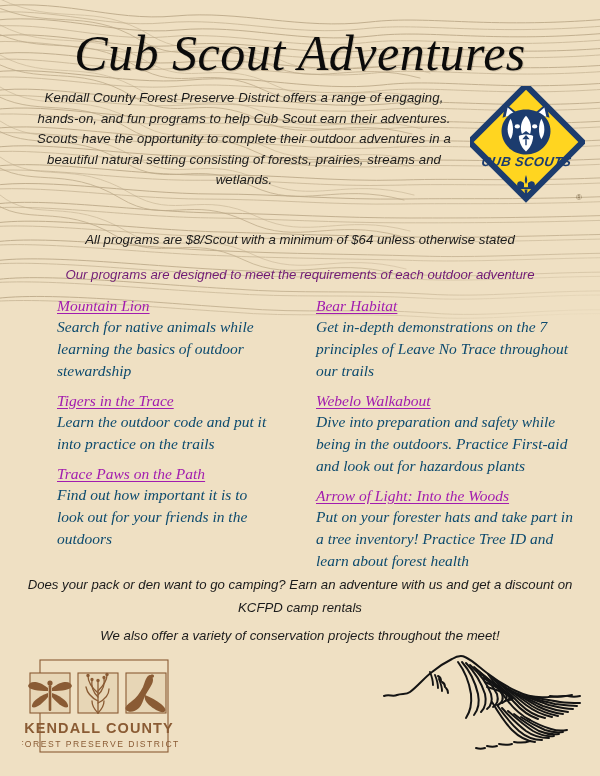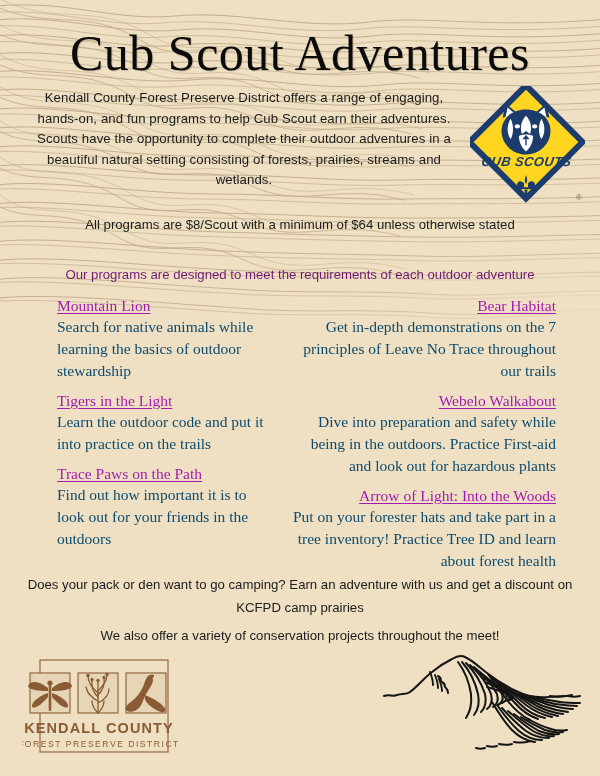--- a/index.html
+++ b/index.html
@@ -29,20 +29,21 @@
     height: 320px;
     pointer-events: none;
     z-index: 0;
   }
   
   #content {
     position: relative;
     z-index: 2;
     width: 600px;
     height: 544px;
+    font-style: italic;
   }
   .title {
     position: absolute;
     left: 0; top: 24px;
     width: 600px;
     text-align: center;
     font-family: "Liberation Serif", "DejaVu Serif", serif;
     font-size: 50px;
     line-height: 58px;
     letter-spacing: 0.5px;
@@ -57,21 +58,21 @@
     width: 440px;
     text-align: center;
     font-size: 13.2px;
     line-height: 20.5px;
     color: #1b1b1b;
     letter-spacing: 0.1px;
   }
   .pricing {
     position: absolute;
     left: 10px;
-    top: 213px;
+    top: 228px;
     width: 580px;
     text-align: center;
     font-size: 13.2px;
     line-height: 23px;
     color: #1b1b1b;
   }
   .tagline-meet {
     position: absolute;
     left: 10px;
     top: 265px;
@@ -89,21 +90,21 @@
     width: 600px;
     height: 265px;
   }
   .adv-col {
     position: absolute;
     top: 0;
     font-family: "Liberation Serif", "DejaVu Serif", serif;
     color: #111;
   }
   .adv-col.left  { left: 57px;  width: 215px; }
-  .adv-col.right { left: 288px; width: 268px; text-align: right; }
+  .adv-col.right { left: 316px; width: 268px; }
   .adv-block { margin-bottom: 9px; }
   .adv-block:last-child { margin-bottom: 0; }
   .adv-title {
     font-size: 15.5px;
     line-height: 20px;
     text-decoration: underline;
     text-underline-offset: 2px;
     color: #a21caf;
   }
   .adv-desc {
@@ -232,21 +233,21 @@
     <div class="tagline-meet">Our programs are designed to meet the requirements of each outdoor adventure</div>
 
     <div class="adv-wrap">
 
       <div class="adv-col left">
         <div class="adv-block">
           <div class="adv-title">Mountain Lion</div>
           <div class="adv-desc">Search for native animals while learning the basics of outdoor stewardship</div>
         </div>
         <div class="adv-block">
-          <div class="adv-title">Tigers in the Light</div>
+          <div class="adv-title">Tigers in the Trace</div>
           <div class="adv-desc">Learn the outdoor code and put it into practice on the trails</div>
         </div>
         <div class="adv-block">
           <div class="adv-title">Trace Paws on the Path</div>
           <div class="adv-desc">Find out how important it is to look out for your friends in the outdoors</div>
         </div>
       </div>
 
       <div class="adv-col right">
         <div class="adv-block">
@@ -258,21 +259,21 @@
           <div class="adv-desc">Dive into  preparation and safety while being in the outdoors. Practice First-aid and look out for hazardous plants</div>
         </div>
         <div class="adv-block">
           <div class="adv-title">Arrow of Light: Into the Woods</div>
           <div class="adv-desc">Put on your forester hats and take part in a tree inventory! Practice Tree ID and learn about forest health</div>
         </div>
       </div>
 
     </div>
 
-    <div class="camping">Does your pack or den want to go camping? Earn an adventure with us and get a discount on KCFPD camp prairies</div>
+    <div class="camping">Does your pack or den want to go camping? Earn an adventure with us and get a discount on KCFPD camp rentals</div>
     <div class="conservation">We also offer a variety of conservation projects throughout the meet!</div>
 
   </div>
 
   <svg id="cubscout-logo" viewBox="0 0 115 118">
     <g transform="translate(56,56)">
       <rect x="-40" y="-40" width="80" height="80" transform="rotate(45)" fill="#FFD520" stroke="#1C3C6E" stroke-width="6"></rect>
     </g>
 
     <g transform="translate(56,44) scale(1.02)">

